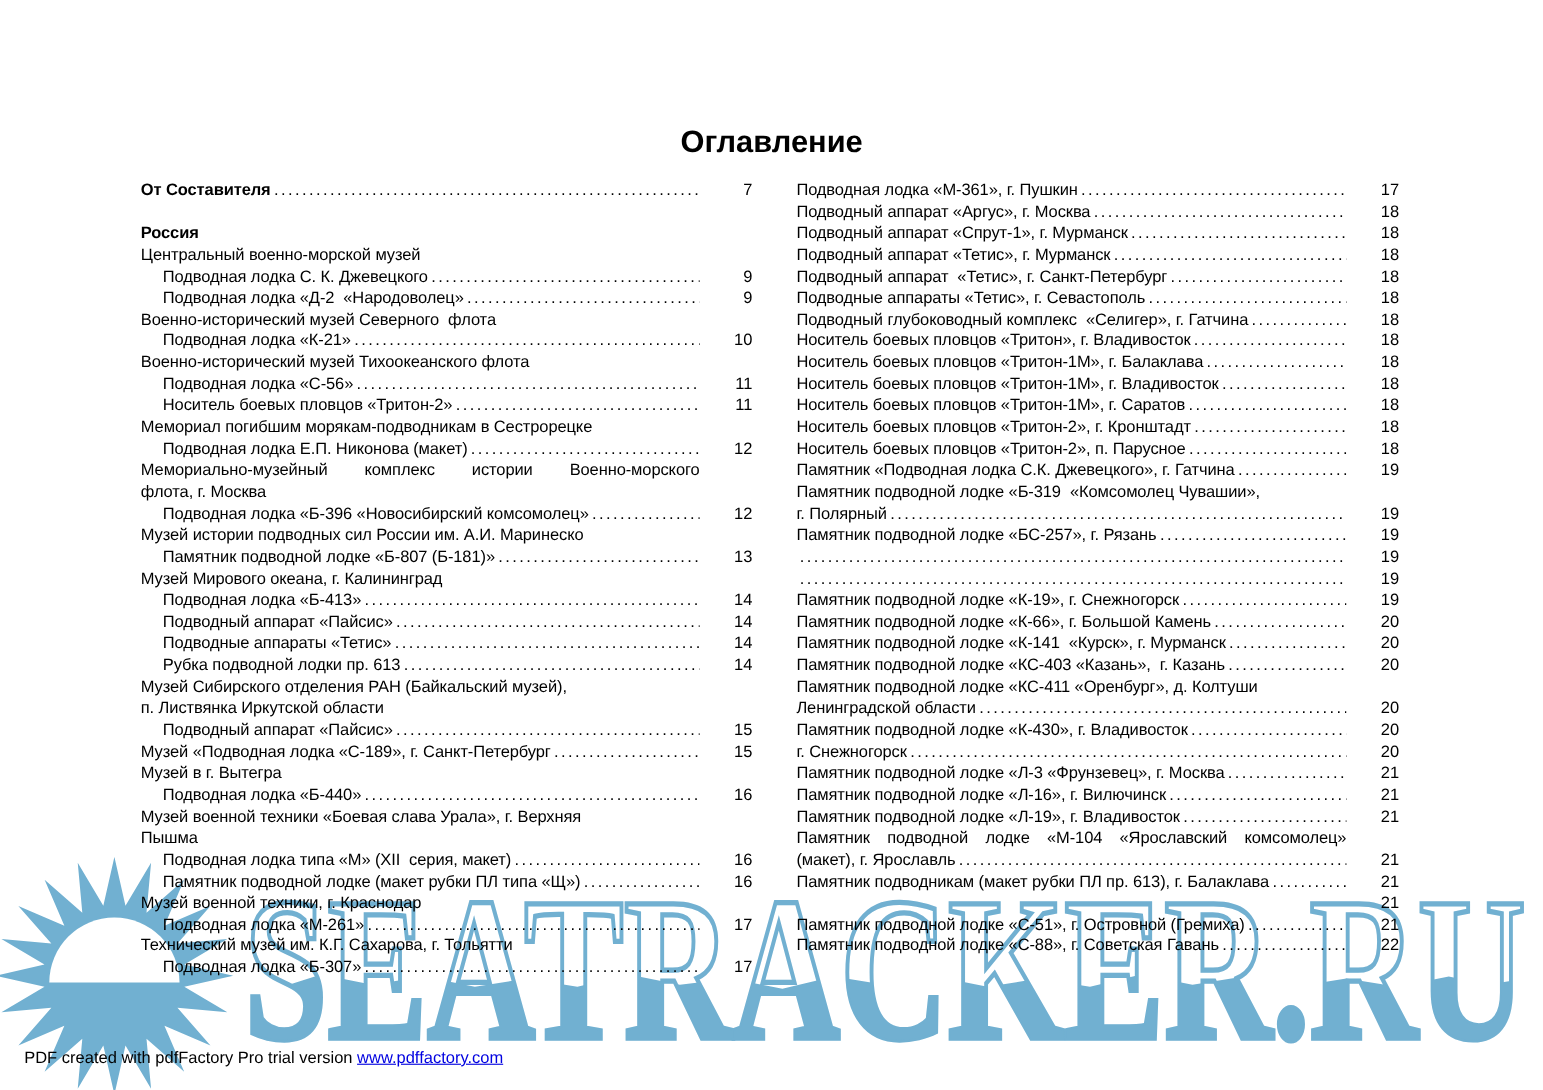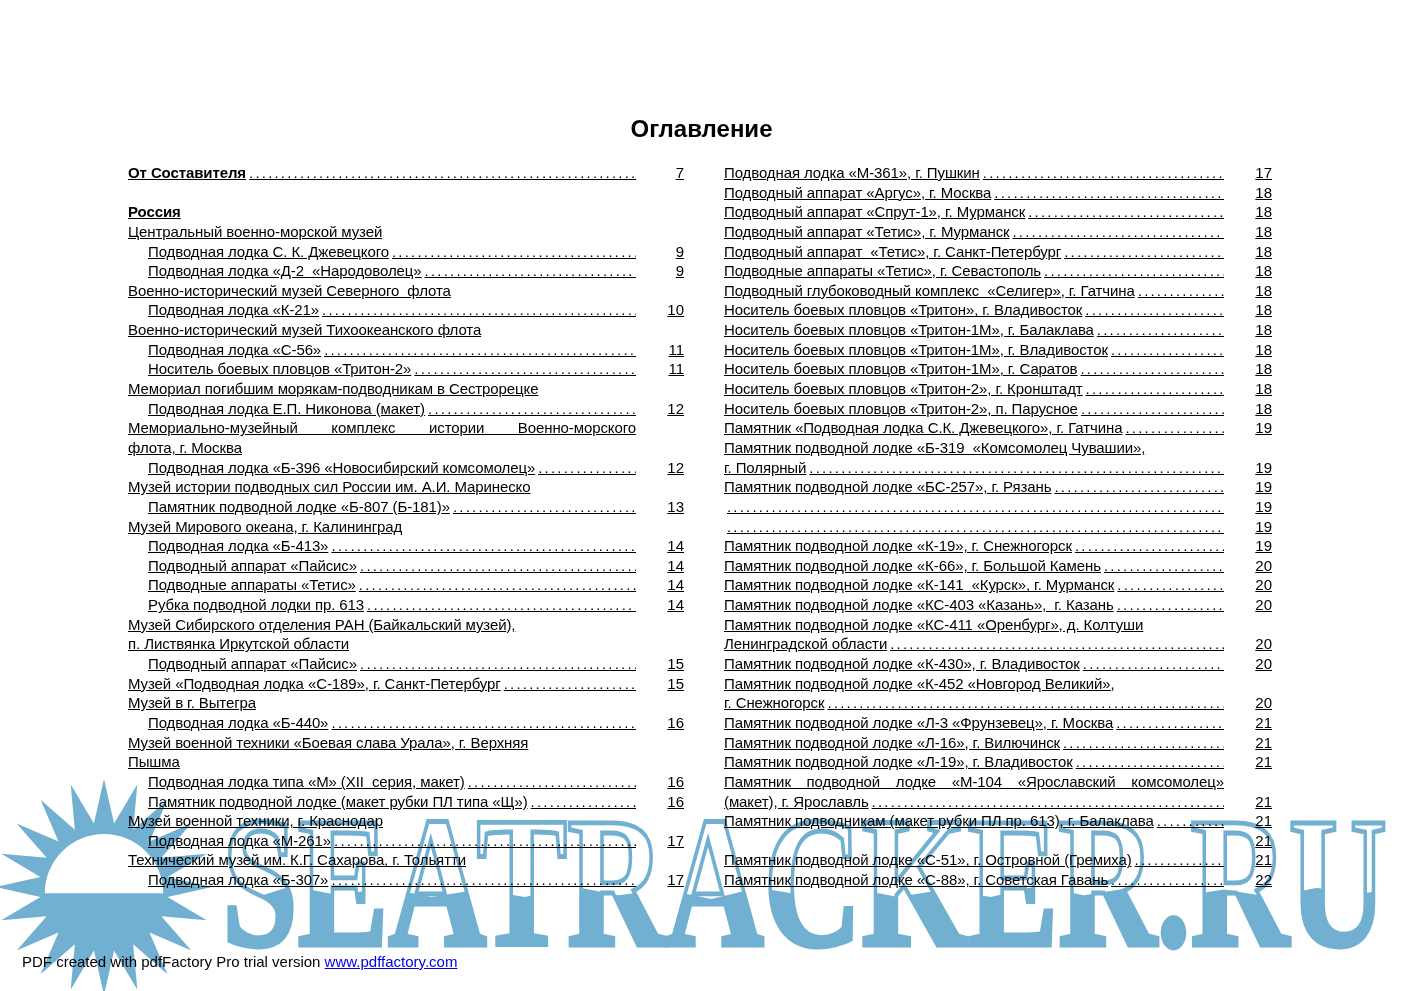--- a/index.html
+++ b/index.html
@@ -5,25 +5,25 @@
   html,body{margin:0;padding:0;}
   body{
     width:1403px;height:991px;position:relative;overflow:hidden;
     background:#ffffff;color:#000;
     font-family:"Liberation Sans",sans-serif;
     --wm-blue:#71b0d1;
   }
   
   .page-title{
     position:absolute;top:114px;left:0;width:100%;
-    text-align:center;font-weight:bold;font-size:24px;line-height:30px;
+    text-align:center;font-weight:bold;font-size:28px;line-height:30px;
     z-index:2;
   }
   
-  .toc-col{position:absolute;top:163px;z-index:2;text-decoration:underline;}
+  .toc-col{position:absolute;top:163px;z-index:2;}
   #col-left{left:128px;width:556px;}
   #col-right{left:724px;width:548px;}
   .toc-row{
     display:flex;align-items:baseline;
     height:19.65px;line-height:19.65px;font-size:15px;
   }
   .toc-text{white-space:pre;flex-shrink:0;letter-spacing:-0.1px;}
   .toc-text.bold{font-weight:bold;}
   .toc-text.ind{padding-left:20px;}
   .toc-text.just{
@@ -349,23 +349,20 @@
       <span class="toc-text">Ленинградской области</span>
       <span class="dots">......................................................................................................................................................</span>
       <span class="page-num">20</span>
     </div>
     <div class="toc-row">
       <span class="toc-text">Памятник подводной лодке «К-430», г. Владивосток</span>
       <span class="dots">......................................................................................................................................................</span>
       <span class="page-num">20</span>
     </div>
     <div class="toc-row">
-      <span class="toc-text">Памятник подводной лодке «К-452 «Новгород Великий»,</span>
-    </div>
-    <div class="toc-row">
       <span class="toc-text">г. Снежногорск</span>
       <span class="dots">......................................................................................................................................................</span>
       <span class="page-num">20</span>
     </div>
     <div class="toc-row">
       <span class="toc-text">Памятник подводной лодке «Л-3 «Фрунзевец», г. Москва</span>
       <span class="dots">......................................................................................................................................................</span>
       <span class="page-num">21</span>
     </div>
     <div class="toc-row">

